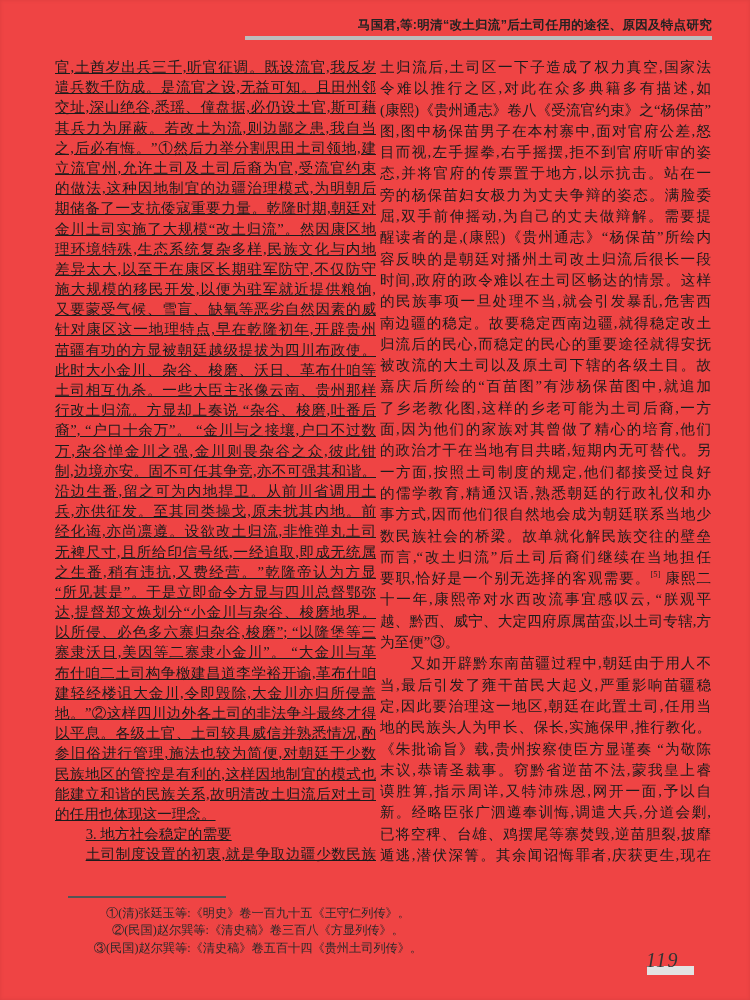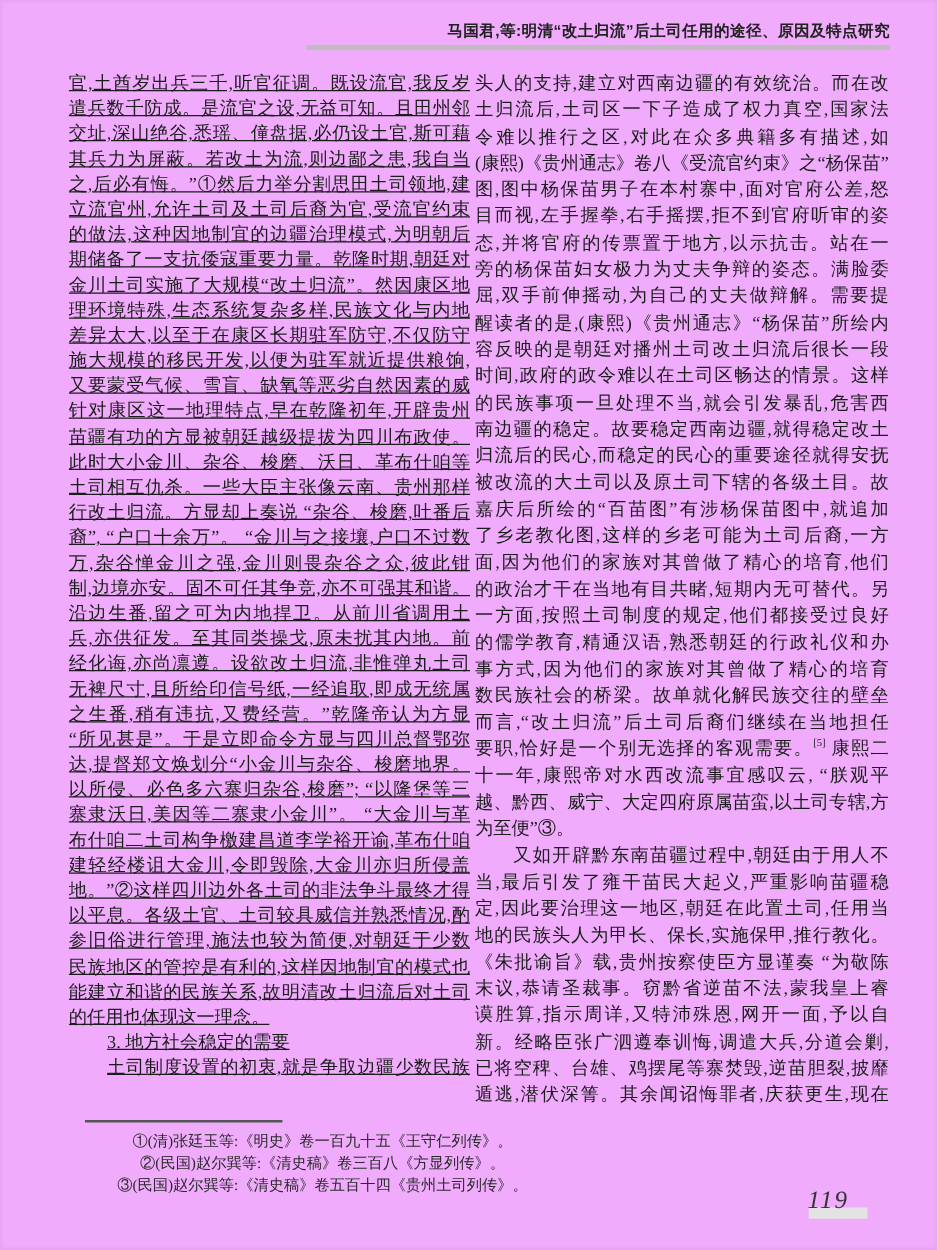--- a/index.html
+++ b/index.html
@@ -1,17 +1,17 @@
 <!DOCTYPE html>
 <html><head>
 <meta charset="utf-8">
 <style>
   html,body{margin:0;padding:0;background:#f4f4f2;}
   .page{
-    position:relative;width:750px;height:1000px;background:#f0abfc;
+    position:relative;width:750px;height:1000px;background:#ef4444;
     font-family:"Liberation Serif","DejaVu Serif",serif;
     color:var(--c-text,#1c1c1c);overflow:hidden;margin:0 auto;
     box-shadow:inset 0 0 4px rgba(0,0,0,.08);
   }
   .running-head{
     position:absolute;top:17px;right:38px;
     font-size:12.5px;font-weight:bold;letter-spacing:.3px;
     font-family:"Liberation Sans","DejaVu Sans",sans-serif;
     color:#222;
   }
@@ -96,21 +96,20 @@
       <div class="tl j">以平息。各级土官、土司较具威信并熟悉情况,酌</div>
       <div class="tl j">参旧俗进行管理,施法也较为简便,对朝廷于少数</div>
       <div class="tl j">民族地区的管控是有利的,这样因地制宜的模式也</div>
       <div class="tl j">能建立和谐的民族关系,故明清改土归流后对土司</div>
       <div class="tl e">的任用也体现这一理念。</div>
       <div class="tl h">3. 地方社会稳定的需要</div>
       <div class="tl p">土司制度设置的初衷,就是争取边疆少数民族</div>
     </div>
 
   <div class="col col-right">
-      <div class="tl j">头人的支持,建立对西南边疆的有效统治。而在改</div>
       <div class="tl j">土归流后,土司区一下子造成了权力真空,国家法</div>
       <div class="tl j">令难以推行之区,对此在众多典籍多有描述,如</div>
       <div class="tl j">(康熙)《贵州通志》卷八《受流官约束》之“杨保苗”</div>
       <div class="tl j">图,图中杨保苗男子在本村寨中,面对官府公差,怒</div>
       <div class="tl j">目而视,左手握拳,右手摇摆,拒不到官府听审的姿</div>
       <div class="tl j">态,并将官府的传票置于地方,以示抗击。站在一</div>
       <div class="tl j">旁的杨保苗妇女极力为丈夫争辩的姿态。满脸委</div>
       <div class="tl j">屈,双手前伸摇动,为自己的丈夫做辩解。需要提</div>
       <div class="tl j">醒读者的是,(康熙)《贵州通志》“杨保苗”所绘内</div>
       <div class="tl j">容反映的是朝廷对播州土司改土归流后很长一段</div>
@@ -118,21 +117,21 @@
       <div class="tl j">的民族事项一旦处理不当,就会引发暴乱,危害西</div>
       <div class="tl j">南边疆的稳定。故要稳定西南边疆,就得稳定改土</div>
       <div class="tl j">归流后的民心,而稳定的民心的重要途径就得安抚</div>
       <div class="tl j">被改流的大土司以及原土司下辖的各级土目。故</div>
       <div class="tl j">嘉庆后所绘的“百苗图”有涉杨保苗图中,就追加</div>
       <div class="tl j">了乡老教化图,这样的乡老可能为土司后裔,一方</div>
       <div class="tl j">面,因为他们的家族对其曾做了精心的培育,他们</div>
       <div class="tl j">的政治才干在当地有目共睹,短期内无可替代。另</div>
       <div class="tl j">一方面,按照土司制度的规定,他们都接受过良好</div>
       <div class="tl j">的儒学教育,精通汉语,熟悉朝廷的行政礼仪和办</div>
-      <div class="tl j">事方式,因为他们的家族对其曾做了精心的培育</div>
+      <div class="tl j">事方式,因而他们很自然地会成为朝廷联系当地少</div>
       <div class="tl j">数民族社会的桥梁。故单就化解民族交往的壁垒</div>
       <div class="tl j">而言,“改土归流”后土司后裔们继续在当地担任</div>
       <div class="tl j">要职,恰好是一个别无选择的客观需要。<sup class="cite">[5]</sup> 康熙二</div>
       <div class="tl j">十一年,康熙帝对水西改流事宜感叹云, “朕观平</div>
       <div class="tl j">越、黔西、威宁、大定四府原属苗蛮,以土司专辖,方</div>
       <div class="tl e">为至便”③。</div>
       <div class="tl p">又如开辟黔东南苗疆过程中,朝廷由于用人不</div>
       <div class="tl j">当,最后引发了雍干苗民大起义,严重影响苗疆稳</div>
       <div class="tl j">定,因此要治理这一地区,朝廷在此置土司,任用当</div>
       <div class="tl j">地的民族头人为甲长、保长,实施保甲,推行教化。</div>

